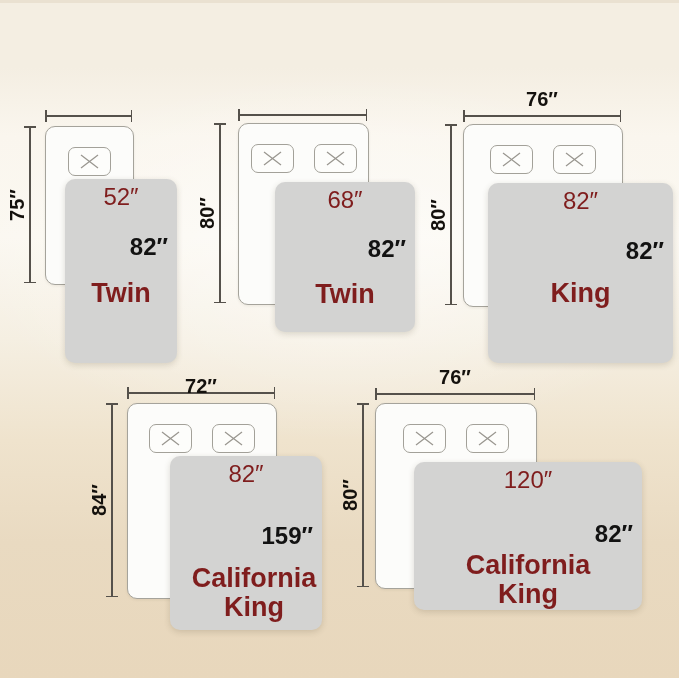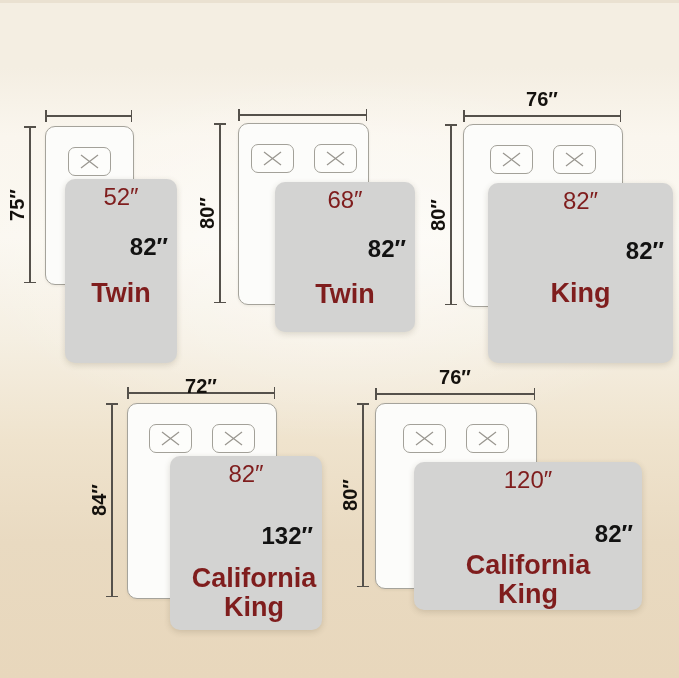--- a/index.html
+++ b/index.html
@@ -187,21 +187,21 @@
       </div>
       <div class="dim-label-h" style="left: 127px; width: 148px; top: 375px;">72″</div>
       <div class="dim-v" style="left: 106px; top: 403px; width: 12px; height: 194px;">
         <div class="line"></div>
         <div class="tick a"></div>
         <div class="tick b"></div>
       </div>
       <div class="dim-label-v" style="left: 99px; top: 500px;">84″</div>
       <div class="blanket" style="left: 170px; top: 456px; width: 152px; height: 174px;">
         <div class="blanket-w">82″</div>
-        <div class="blanket-h" style="top: 65.91px;">132″</div>
+        <div class="blanket-h" style="top: 65.91px;">159″</div>
         <div class="size-name" style="top: 137.46px; margin-left: 16px;">California
 King</div>
       </div>
       <div class="bed" style="left: 375px; top: 403px; width: 160px; height: 184px;">
         <div class="pillow-row">
           <div class="pillow">
             <svg width="41" height="27" viewBox="0 0 41 27" fill="none" stroke="#98958e" stroke-width="1.2">
               <line x1="12" y1="7" x2="29" y2="20"></line>
               <line x1="29" y1="7" x2="12" y2="20"></line>
             </svg>

